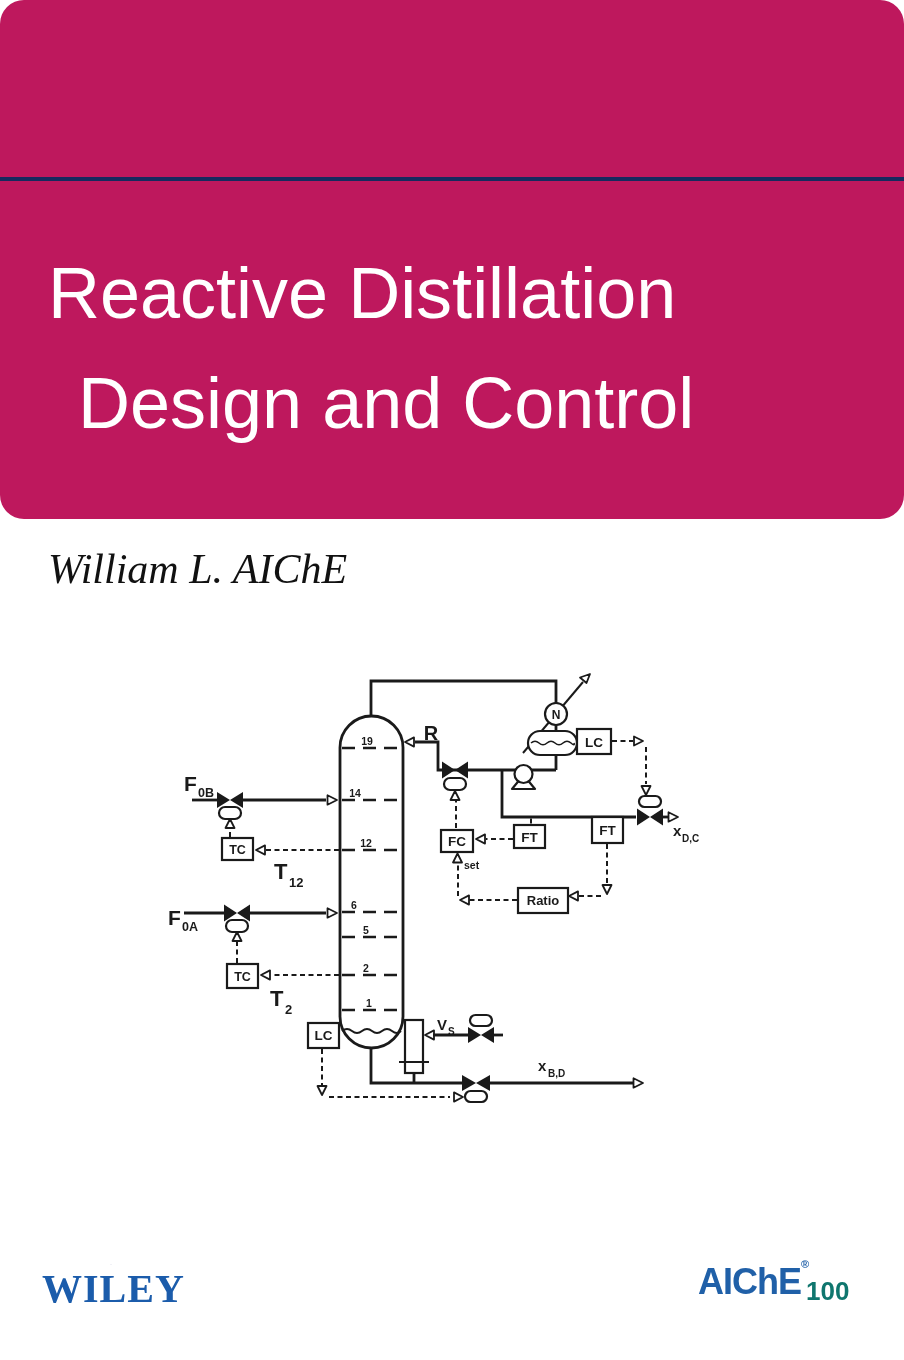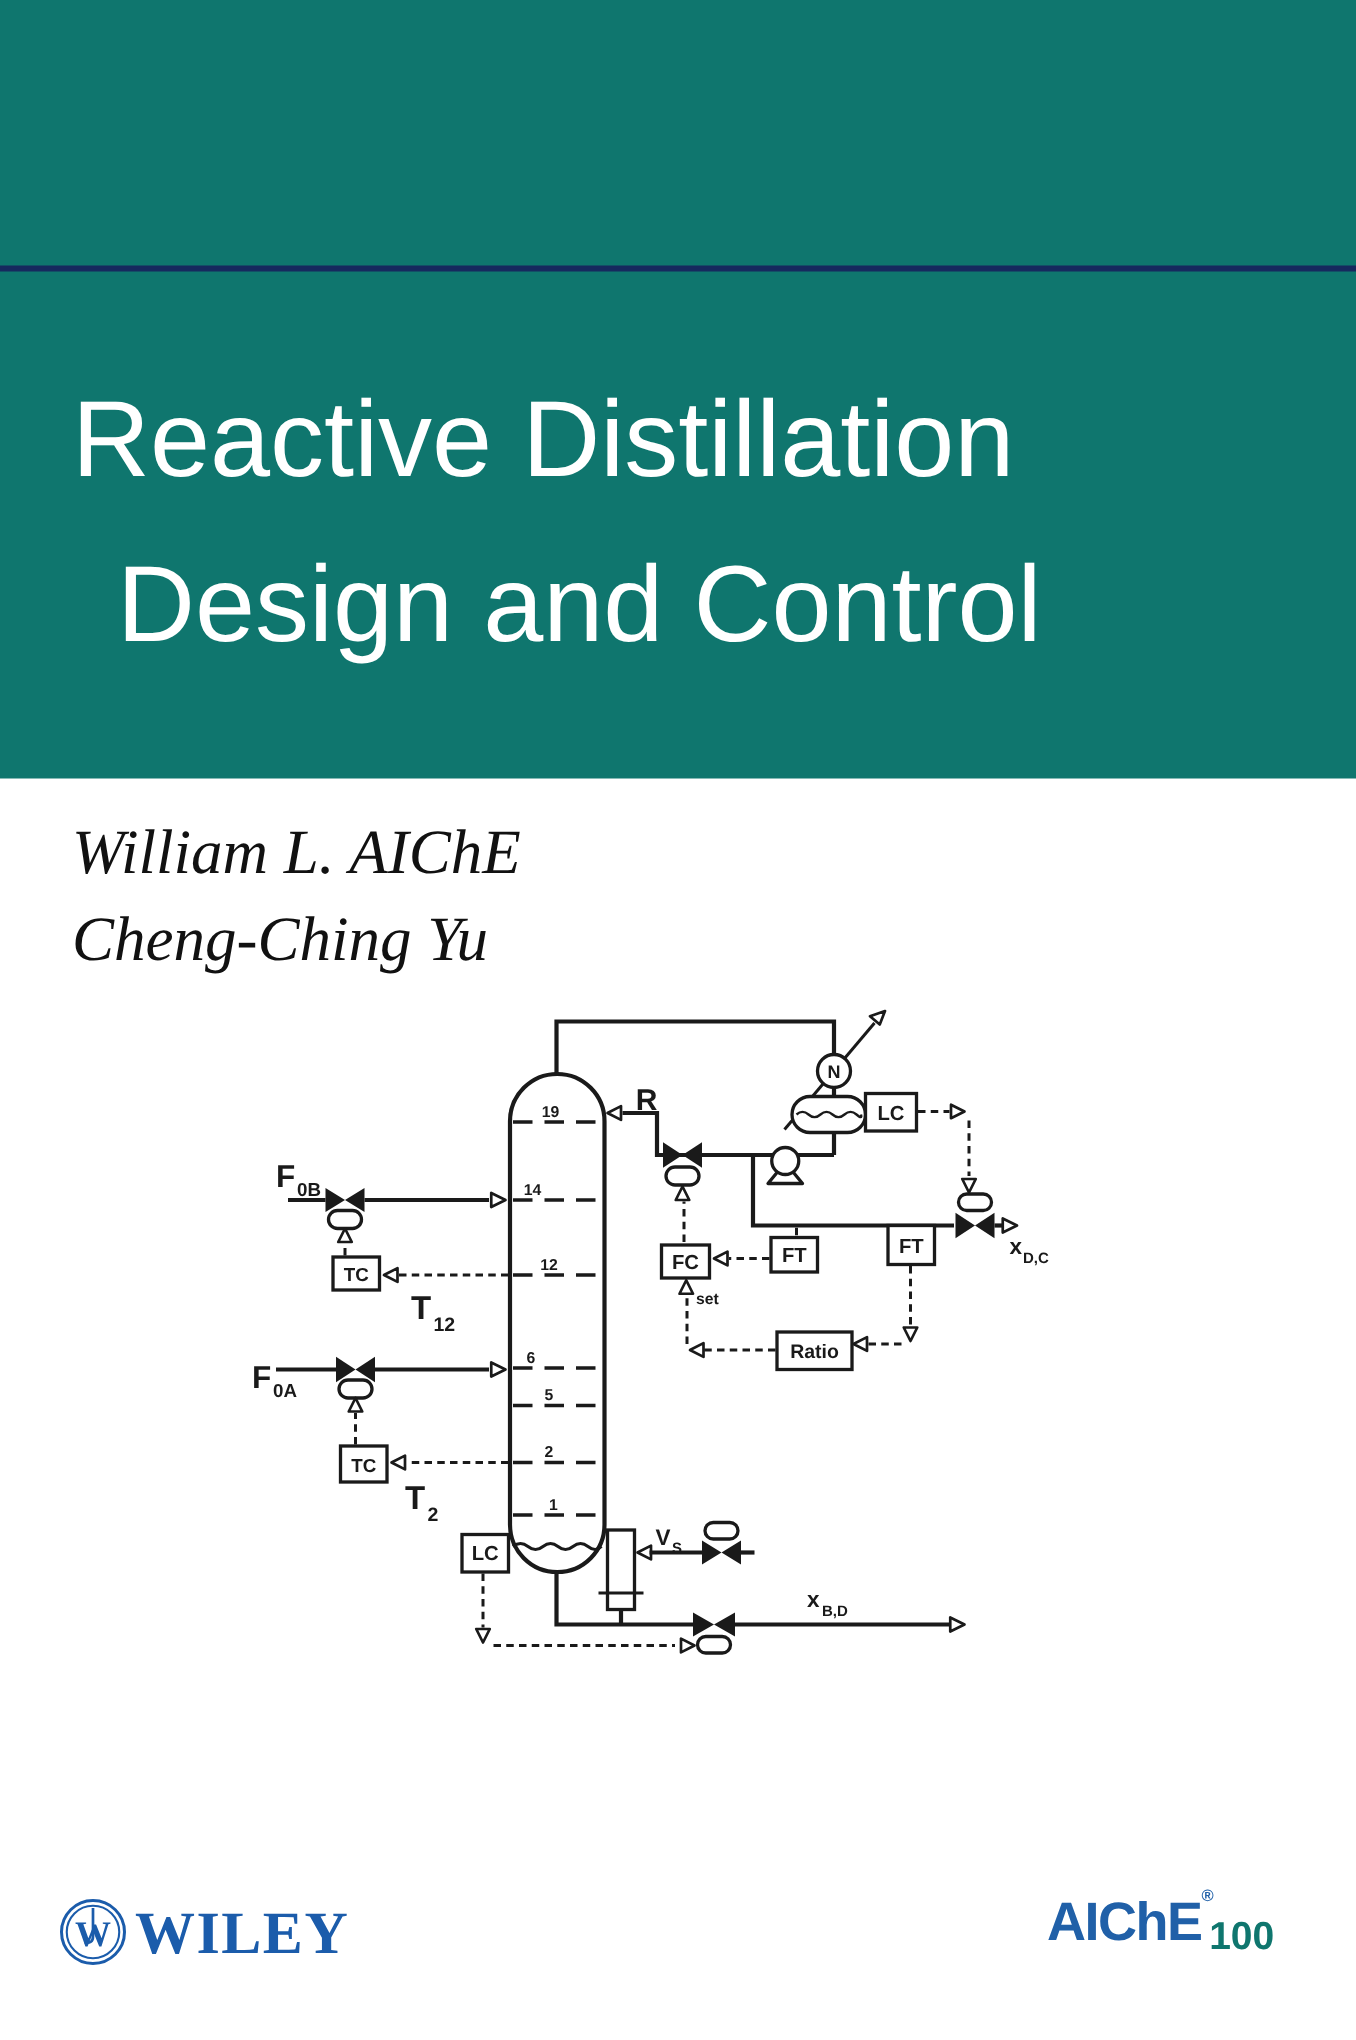--- a/index.html
+++ b/index.html
@@ -1,19 +1,19 @@
 <!DOCTYPE html>
 <html><head>
 <meta charset="utf-8">
 <style>
   html,body{margin:0;padding:0;background:#e8e8e8;}
   .page{position:relative;width:904px;height:1360px;background:#ffffff;overflow:hidden;
         font-family:"Liberation Sans",sans-serif;}
   
-  .band{position:absolute;left:0;top:0;width:904px;height:519px;background:#0f766e;}
+  .band{position:absolute;left:0;top:0;width:904px;height:519px;background:#be185d;border-radius:24px;}
   .band-rule{position:absolute;left:0;top:177px;width:904px;height:4px;background:#16295E;}
   .title{position:absolute;left:48px;color:#ffffff;font-size:72px;line-height:1;
          font-weight:400;letter-spacing:0;white-space:nowrap;}
   .title.l1{top:257px;}
   .title.l2{top:367px;margin-left:30px;}
   
   .author{position:absolute;left:48px;color:#111111;font-family:"Liberation Serif",serif;
           font-style:italic;font-size:42px;line-height:1;white-space:nowrap;}
   .author.a1{top:548px;}
   .author.a2{top:606px;}
@@ -22,41 +22,40 @@
   .pl{fill:none;stroke:#1A1A1A;stroke-width:2.8;}
   .thin{fill:none;stroke:#1A1A1A;stroke-width:2;}
   .sl{fill:none;stroke:#1A1A1A;stroke-width:2;stroke-dasharray:5 3.5;}
   .bx{fill:#ffffff;stroke:#1A1A1A;stroke-width:2.2;}
   .vt{fill:#1A1A1A;stroke:none;}
   .oa{fill:#ffffff;stroke:#1A1A1A;stroke-width:1.8;stroke-linejoin:round;}
   .trayline{fill:none;stroke:#1A1A1A;stroke-width:2.4;stroke-dasharray:13 8;}
   .tx{font-family:"Liberation Sans",sans-serif;font-weight:bold;fill:#1A1A1A;text-anchor:middle;}
   .txs{font-family:"Liberation Sans",sans-serif;font-weight:bold;fill:#1A1A1A;text-anchor:start;}
   
-  .wiley{position:absolute;left:38px;top:1264px;height:48px;display:flex;align-items:center;}
+  .wiley{position:absolute;left:38px;top:1264px;height:48px;display:flex;align-items:center;flex-direction:column;}
   .wiley-text{color:#1B5CAB;font-family:"Liberation Serif",serif;font-weight:bold;
               font-size:40px;letter-spacing:1px;margin-left:4px;}
   .aiche{position:absolute;left:698px;top:1258px;white-space:nowrap;}
   .aiche-text{color:#2060A8;font-weight:bold;font-size:36px;letter-spacing:-1px;}
   .aiche-reg{color:#2060A8;font-weight:bold;font-size:11px;vertical-align:26px;}
   .aiche-100{color:#0f766e;font-weight:bold;font-size:26px;position:relative;top:6px;left:-3px;}
 </style>
 </head>
 <body>
 
 <div class="page">
 
   <div class="band">
     <div class="band-rule"></div>
     <div class="title l1">Reactive Distillation</div>
     <div class="title l2">Design and Control</div>
   </div>
 
   <div class="author a1">William L. AIChE</div>
-  <div class="author a2">Cheng-Ching Yu</div>
 
   <svg class="diagram" viewBox="150 655 565 465" xmlns="http://www.w3.org/2000/svg">
 
     <g>
       <path class="pl" d="M371,717 L371,681 L556,681 L556,703"></path>
       <path class="pl" d="M556,725 L556,731"></path>
     </g>
 
     <g>
       <path class="thin" d="M523,753 L583,682"></path>

